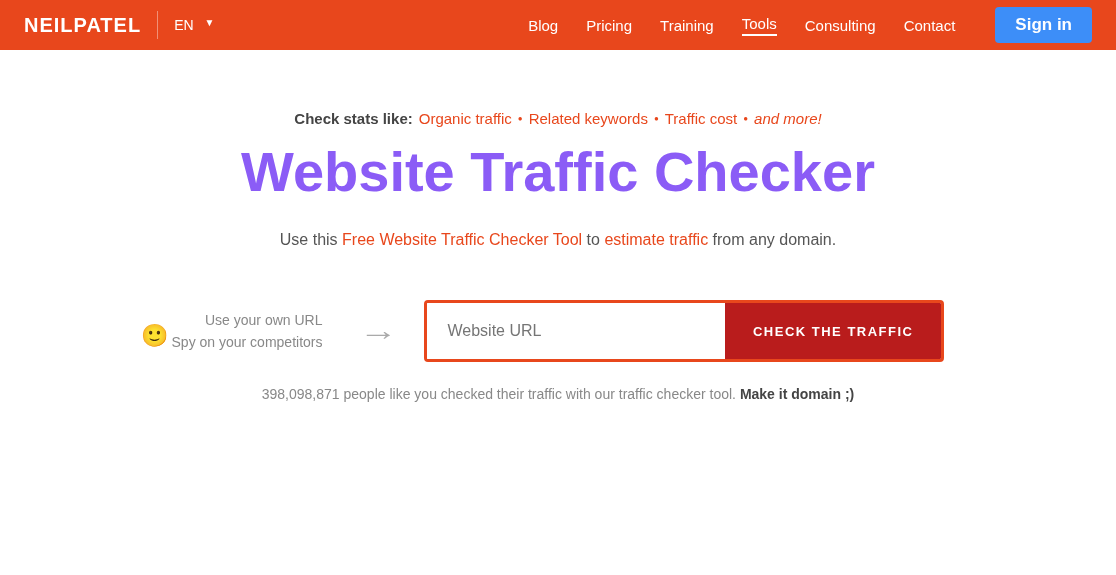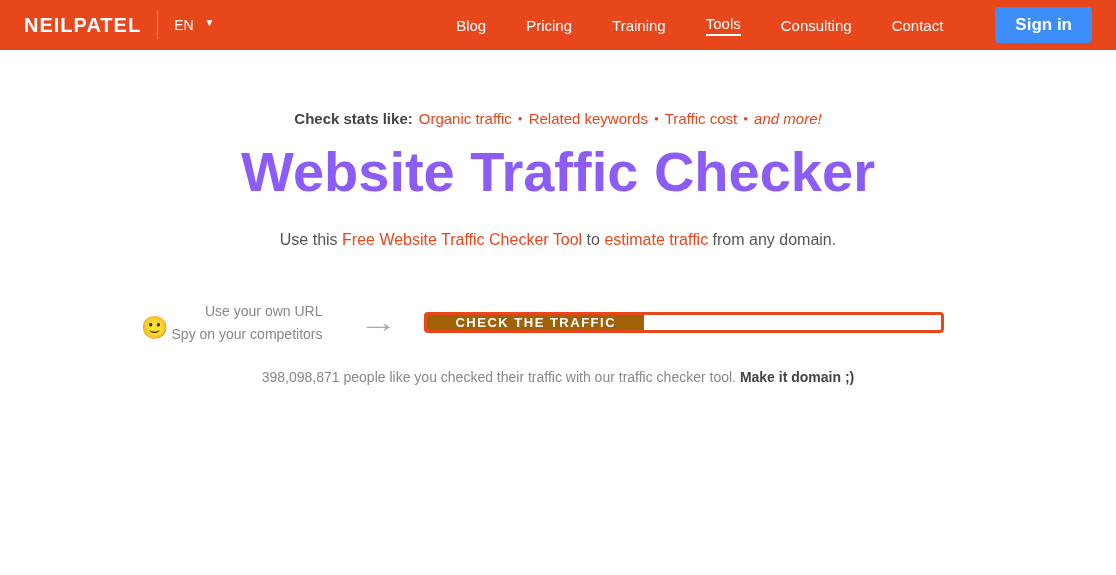--- a/index.html
+++ b/index.html
@@ -36,21 +36,21 @@
       align-items: flex-start;
       gap: 11px;
       cursor: pointer;
     }
     .lang-selector .chevron {
       font-size: 10px;
     }
     .nav {
       display: flex;
       align-items: center;
-      gap: 40px;
+      gap: 28px;
       margin-left: auto;
     }
     .nav-item {
       color: #fff;
       font-size: 15px;
       text-decoration: none;
       cursor: pointer;
       white-space: nowrap;
     }
     .nav-item.active {
@@ -174,21 +174,21 @@
       flex: 1;
       padding: 0 20px;
       font-size: 16px;
       color: #aaa;
       border: none;
       outline: none;
       background: #fff;
       height: 56px;
     }
     .check-btn {
-      background: #a16207;
+      background: #b91c1c;
       color: #fff;
       border: none;
       padding: 0 28px;
       font-size: 13px;
       font-weight: 700;
       letter-spacing: 1.5px;
       cursor: pointer;
       text-transform: uppercase;
       white-space: nowrap;
     }
@@ -247,20 +247,21 @@
   <div class="input-section">
     <div class="hint-area">
       <span class="hint-text">
         <span>Use your own URL</span><br>
         <span class="hint-emoji">🙂</span>
         <span>Spy on your competitors</span>
       </span>
     </div>
     <span class="arrow">→</span>
     <div class="input-box">
+      <input class="url-input" type="text" placeholder="Website URL" style="">
       <button class="check-btn">CHECK THE TRAFFIC</button>
     </div>
   </div>
 
   <div class="footer-stat">
     <span>398,098,871</span><span> people like you checked their traffic with our traffic checker tool. </span><strong>Make it domain ;)</strong>
   </div>
 
 </div>
 

